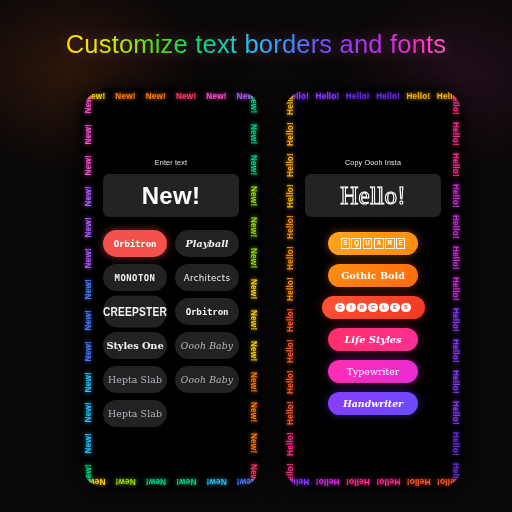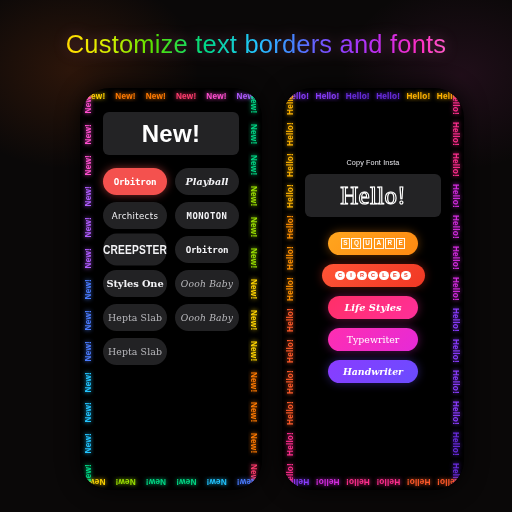--- a/index.html
+++ b/index.html
@@ -294,35 +294,36 @@
           <span class="ring-word vword" style="color: rgb(74, 124, 255);">New!</span>
           <span class="ring-word vword" style="color: rgb(74, 124, 255);">New!</span>
           <span class="ring-word vword" style="color: rgb(34, 196, 255);">New!</span>
           <span class="ring-word vword" style="color: rgb(34, 196, 255);">New!</span>
           <span class="ring-word vword" style="color: rgb(34, 196, 255);">New!</span>
           <span class="ring-word vword" style="color: rgb(0, 216, 134);">New!</span>
         </div>
       </div>
     </div>
   <div class="screen">
+    <div class="field-label">Enter text</div>
     <div class="preview-box">
       <span class="preview-text">New!</span>
     </div>
     <div class="font-grid">
         <div class="font-chip selected f-orbitron" style="background: rgb(244, 81, 78);">
           <span>Orbitron</span>
         </div>
         <div class="font-chip f-playball">
           <span>Playball</span>
         </div>
+        <div class="font-chip f-monoton">
+          <span>MONOTON</span>
+        </div>
         <div class="font-chip f-architects">
           <span>Architects</span>
-        </div>
-        <div class="font-chip f-monoton">
-          <span>MONOTON</span>
         </div>
         <div class="font-chip f-creepster">
           <span>CREEPSTER</span>
         </div>
         <div class="font-chip f-orbitron">
           <span>Orbitron</span>
         </div>
         <div class="font-chip f-pirata">
           <span>Styles One</span>
         </div>
@@ -389,35 +390,38 @@
           <span class="ring-word vword" style="color: rgb(255, 90, 42);">Hello!</span>
           <span class="ring-word vword" style="color: rgb(255, 90, 42);">Hello!</span>
           <span class="ring-word vword" style="color: rgb(255, 90, 42);">Hello!</span>
           <span class="ring-word vword" style="color: rgb(255, 90, 42);">Hello!</span>
           <span class="ring-word vword" style="color: rgb(255, 46, 142);">Hello!</span>
           <span class="ring-word vword" style="color: rgb(255, 46, 142);">Hello!</span>
         </div>
       </div>
     </div>
   <div class="screen">
-    <div class="field-label">Copy Font Insta</div>
+    <div class="field-label">Copy Oooh Insta</div>
     <div class="preview-box">
       <span class="preview-text outlined">Hello!</span>
     </div>
     <div class="style-list">
         <div class="style-pill " style="background: linear-gradient(135deg, rgb(255, 165, 30), rgb(255, 138, 18)); box-shadow: rgba(255, 138, 18, 0.4) 0px 0px 10px;">
           <div class="sq-letters">
             <span>S</span>
             <span>Q</span>
             <span>U</span>
             <span>A</span>
             <span>R</span>
             <span>E</span>
           </div>
         </div>
+        <div class="style-pill p-gothic" style="background: linear-gradient(135deg, rgb(255, 142, 20), rgb(255, 106, 16)); box-shadow: rgba(255, 106, 16, 0.4) 0px 0px 10px;">
+          <span>Gothic Bold</span>
+        </div>
         <div class="style-pill wide" style="background: linear-gradient(135deg, rgb(255, 84, 54), rgb(240, 56, 36)); box-shadow: rgba(240, 56, 36, 0.4) 0px 0px 10px;">
           <div class="ci-letters">
             <span style="color: rgb(240, 56, 36);">C</span>
             <span style="color: rgb(240, 56, 36);">I</span>
             <span style="color: rgb(240, 56, 36);">R</span>
             <span style="color: rgb(240, 56, 36);">C</span>
             <span style="color: rgb(240, 56, 36);">L</span>
             <span style="color: rgb(240, 56, 36);">E</span>
             <span style="color: rgb(240, 56, 36);">S</span>
           </div>

